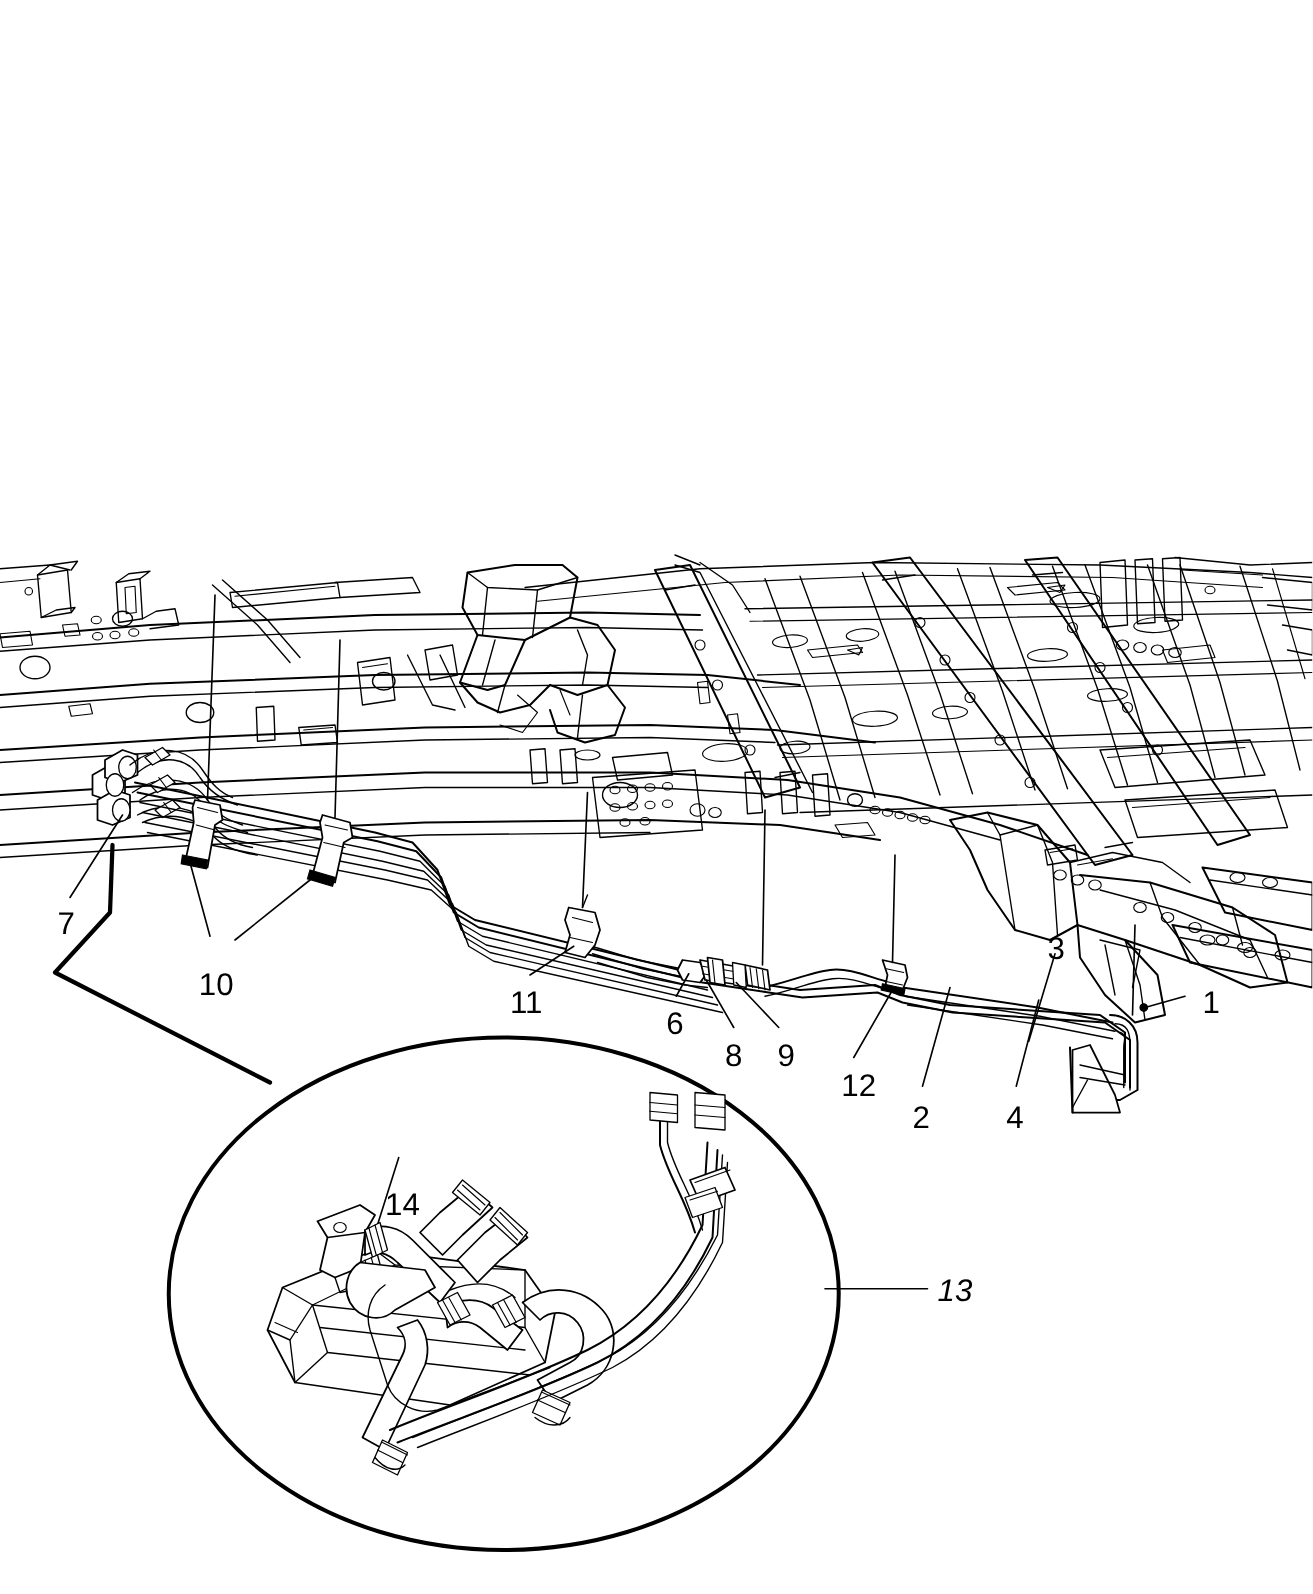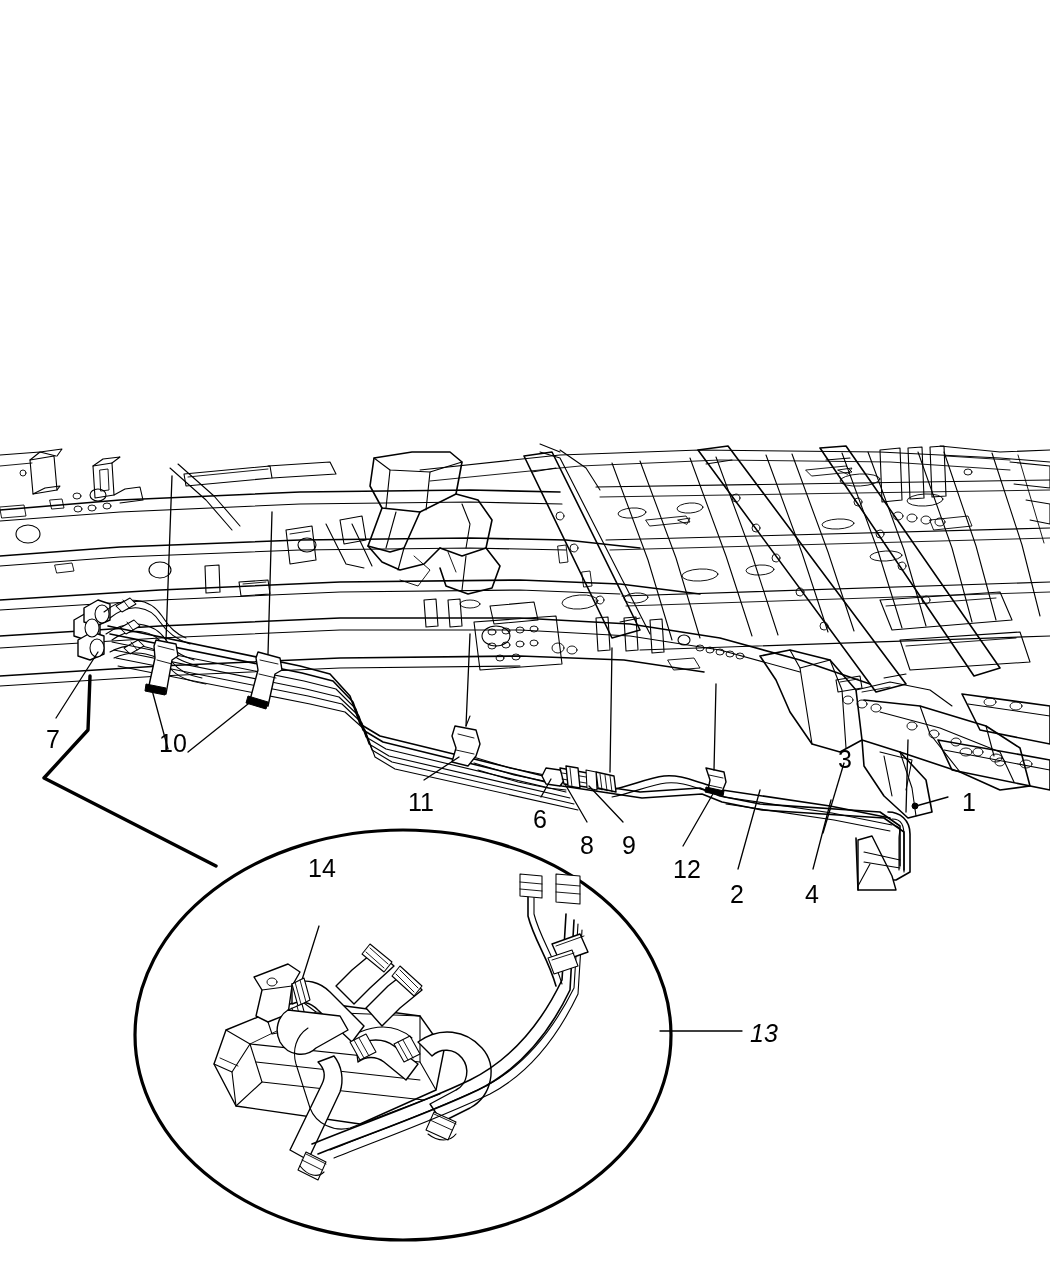--- a/index.html
+++ b/index.html
@@ -505,19 +505,19 @@
   </svg>
 
   <div class="callout-text" style="left:962px; top:790px;">1</div>
   <div class="callout-text" style="left:730px; top:882px;">2</div>
   <div class="callout-text" style="left:838px; top:747px;">3</div>
   <div class="callout-text" style="left:805px; top:882px;">4</div>
   <div class="callout-text" style="left:533px; top:807px;">6</div>
   <div class="callout-text" style="left:46px; top:727px;">7</div>
   <div class="callout-text" style="left:580px; top:833px;">8</div>
   <div class="callout-text" style="left:622px; top:833px;">9</div>
-  <div class="callout-text" style="left:159px; top:731px;">10</div>
+  <div class="callout-text" style="left:159px; top:776px;">10</div>
   <div class="callout-text" style="left:408px; top:790px;text-align:center;">11</div>
   <div class="callout-text" style="left:673px; top:857px;">12</div>
   <div class="callout-text" style="left:750px; top:1021px;font-style:italic;">13</div>
-  <div class="callout-text" style="left:308px; top:856px;">14</div>
+  <div class="callout-text" style="left:308px; top:952px;">14</div>
 
 </div>
 
 </body></html>

